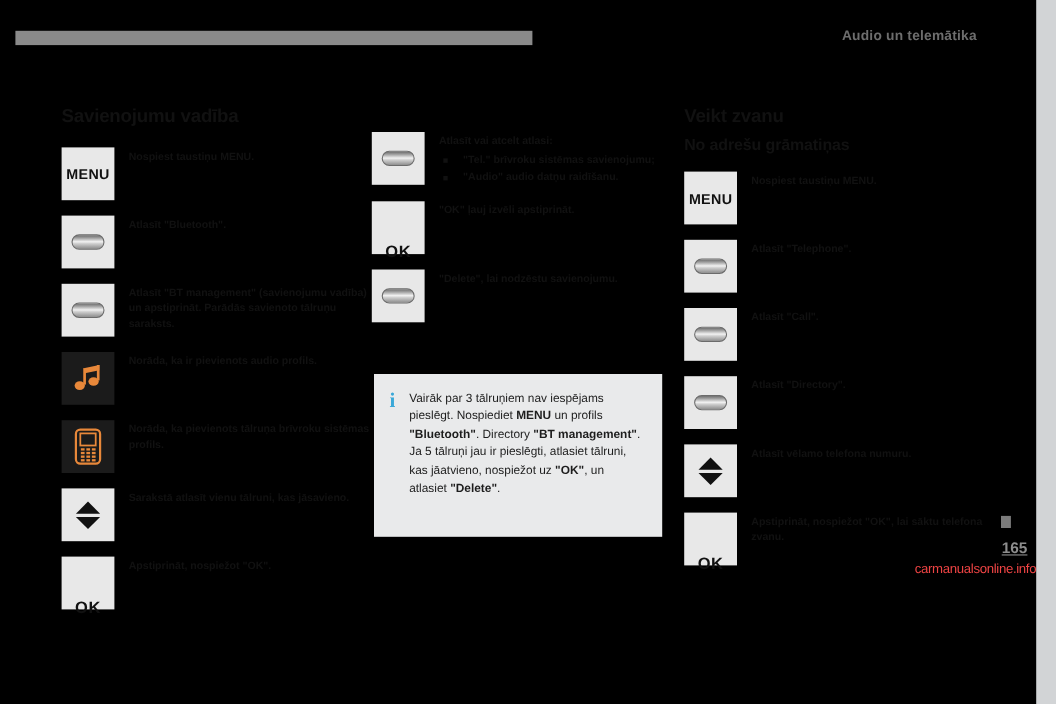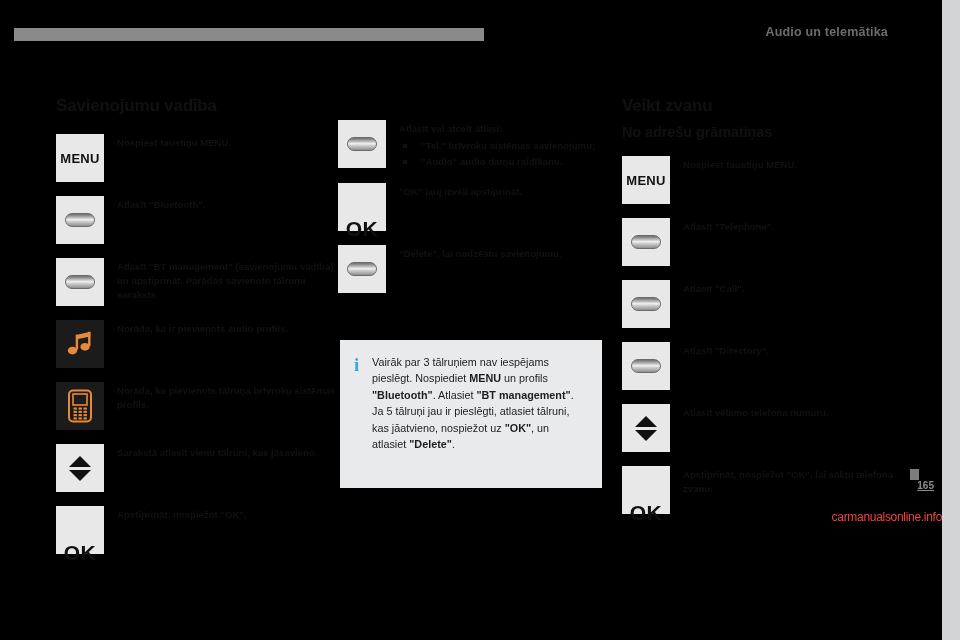--- a/index.html
+++ b/index.html
@@ -88,21 +88,21 @@
     padding-top: 2px;
   }
 
   
   .k-label {
     font-size: 13px;
     font-weight: bold;
     color: #111;
     letter-spacing: .3px;
   }
-  .k-label.ok { font-size: 21px; letter-spacing: .5px; margin-top: 45px; }
+  .k-label.ok { font-size: 15px; letter-spacing: .5px; margin-top: 45px; }
 
   .k-pill {
     width: 30px; height: 14px;
     border-radius: 7px;
     background: linear-gradient(to bottom, #6f6f6f 0%, #9b9b9b 18%, #f2f2f2 48%, #cfcfcf 62%, #8f8f8f 100%);
     border: 1px solid #6b6b6b;
   }
 
   .k-arrows {
     display: flex; flex-direction: column;
@@ -165,22 +165,22 @@
 
   
   .footer-sq {
     position: absolute;
     right: 41px; bottom: 56px;
     width: 9px; height: 11px;
     background: #7c7c7c;
   }
   .page-no {
     position: absolute;
-    right: 26px; bottom: 45px;
-    font-size: 10px;
+    right: 26px; bottom: 30px;
+    font-size: 14px;
     font-weight: bold;
     color: #8d8d8d;
     text-decoration: underline;
   }
   .watermark {
     position: absolute;
     right: 18px; bottom: 12px;
     font-size: 12px;
     color: #ef4444;
     letter-spacing: -.3px;
@@ -311,21 +311,21 @@
           </div>
           <div class="txt">
             <div>"Delete", lai nodzēstu savienojumu.</div>
           </div>
         </div>
       </div>
   </div>
 
   <div class="info-box">
     <div class="info-icon">i</div>
-    <div class="info-text" id="info-text"><span>Vairāk par 3 tālruņiem nav iespējams pieslēgt. Nospiediet </span><b>MENU</b><span> un profils </span><b>"Bluetooth"</b><span>. Atlasiet </span><b>"BT management"</b><span>. Ja 5 tālruņi jau ir pieslēgti, atlasiet tālruni, kas jāatvieno, nospiežot uz </span><b>"OK"</b><span>, un atlasiet </span><b>"Delete"</b><span>.</span></div>
+    <div class="info-text" id="info-text"><span>Vairāk par 3 tālruņiem nav iespējams pieslēgt. Nospiediet </span><b>MENU</b><span> un profils </span><b>"Bluetooth"</b><span>. Directory </span><b>"BT management"</b><span>. Ja 5 tālruņi jau ir pieslēgti, atlasiet tālruni, kas jāatvieno, nospiežot uz </span><b>"OK"</b><span>, un atlasiet </span><b>"Delete"</b><span>.</span></div>
   </div>
 
   <div class="col col-right">
     <h2 class="section-title">Veikt zvanu</h2>
     <h3 class="section-sub">No adrešu grāmatiņas</h3>
     <div id="right-steps">
         <div class="step">
           <div class="key">
             <span class="k-label">MENU</span>
           </div>

